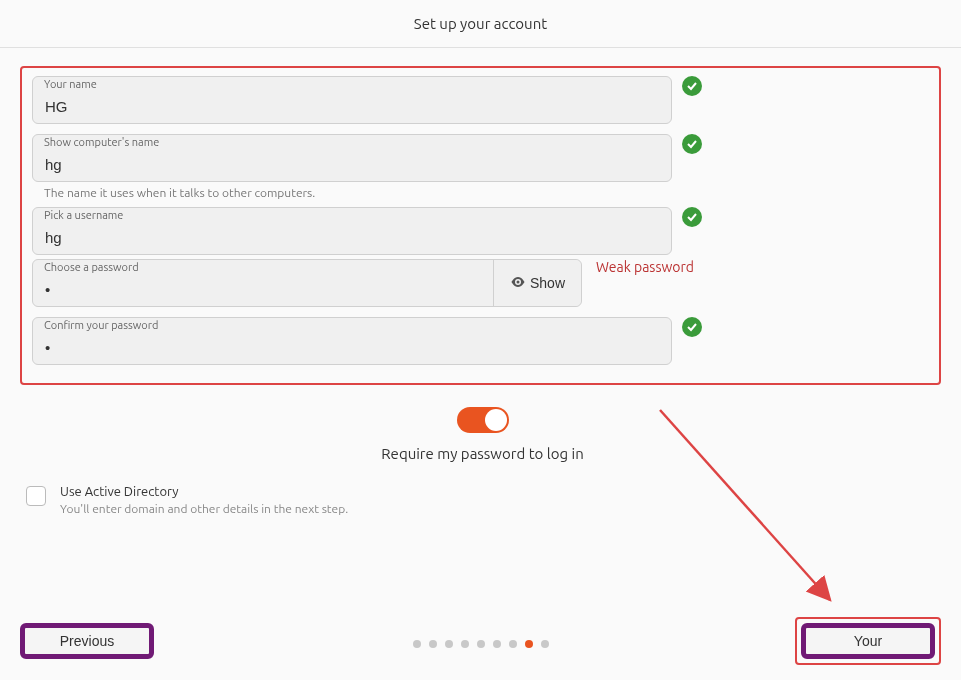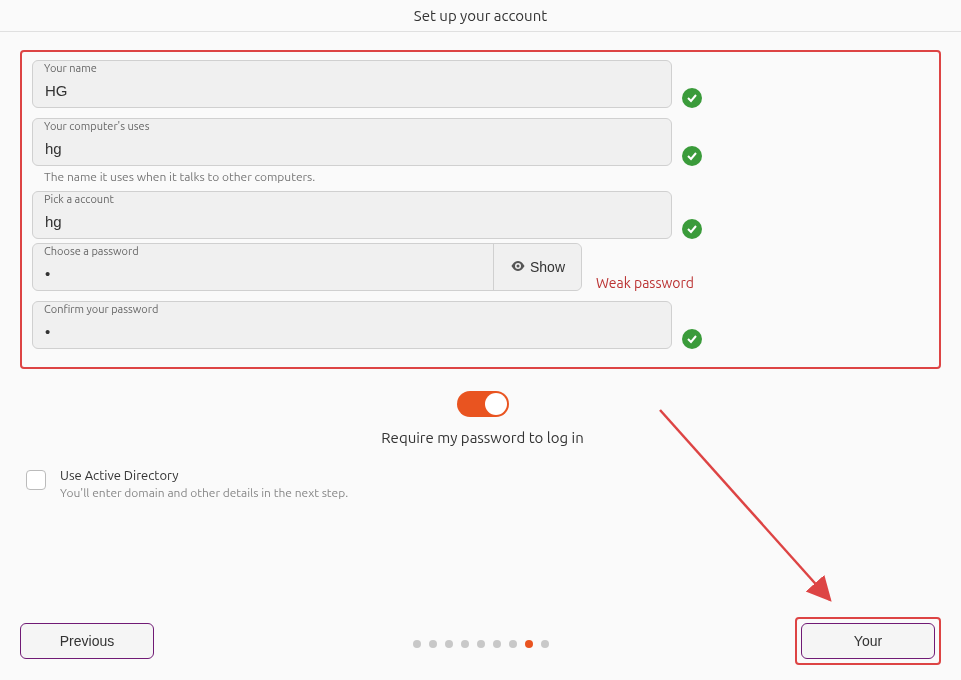--- a/index.html
+++ b/index.html
@@ -6,42 +6,42 @@
   body {
     font-family: Ubuntu, "Segoe UI", sans-serif;
     background: #fafafa;
     color: #333;
     width: 961px;
     height: 680px;
     overflow: hidden;
     position: relative;
   }
   .header {
-    height: 32px;
+    height: 48px;
     display: flex;
     align-items: center;
     justify-content: center;
     background: #fafafa;
     border-bottom: 1px solid #e0e0e0;
     font-size: 15px;
     color: #333;
   }
   .content {
     padding: 18px 20px 0 20px;
     position: relative;
   }
   .form-box {
     border: 2px solid #d44;
     border-radius: 4px;
     padding: 8px 10px 14px 10px;
     position: relative;
   }
   .field-row {
     display: flex;
-    align-items: flex-end;
+    align-items: flex-start;
     margin-bottom: 4px;
   }
   .field-wrap {
     position: relative;
     flex: 0 0 640px;
     margin-right: 10px;
   }
   .field-label {
     position: absolute;
     top: 2px;
@@ -149,21 +149,21 @@
     left: 0; right: 0; bottom: 0;
     height: 66px;
     display: flex;
     align-items: center;
     justify-content: space-between;
     padding: 0 20px 12px 20px;
   }
   .nav-btn {
     width: 134px;
     height: 36px;
-    border: 1px solid #701a75;
+    border: 5px solid #701a75;
     border-radius: 6px;
     background: #f5f5f5;
     font-size: 14px;
     color: #333;
     cursor: pointer;
   }
   .next-wrap {
     border: 2px solid #d44;
     border-radius: 4px;
     padding: 4px;
@@ -203,34 +203,34 @@
       </div>
       <span class="check-icon">
         <svg viewBox="0 0 12 12">
             <path d="M2 6 L5 9 L10 3" stroke="#fff" stroke-width="2" fill="none"></path>
           </svg>
       </span>
     </div>
 
     <div class="field-row" style="margin-top:10px">
       <div class="field-wrap">
-        <span class="field-label">Your computer's uses</span>
+        <span class="field-label">Show computer's name</span>
         <input class="field-input" value="hg" style="">
       </div>
       <span class="check-icon">
         <svg viewBox="0 0 12 12">
             <path d="M2 6 L5 9 L10 3" stroke="#fff" stroke-width="2" fill="none"></path>
           </svg>
       </span>
     </div>
     <div class="helper">The name it uses when it talks to other computers.</div>
 
     <div class="field-row">
       <div class="field-wrap">
-        <span class="field-label">Pick a account</span>
+        <span class="field-label">Pick a username</span>
         <input class="field-input" value="hg" style="">
       </div>
       <span class="check-icon">
         <svg viewBox="0 0 12 12">
             <path d="M2 6 L5 9 L10 3" stroke="#fff" stroke-width="2" fill="none"></path>
           </svg>
       </span>
     </div>
 
     <div class="field-row" style="margin-top:0">

